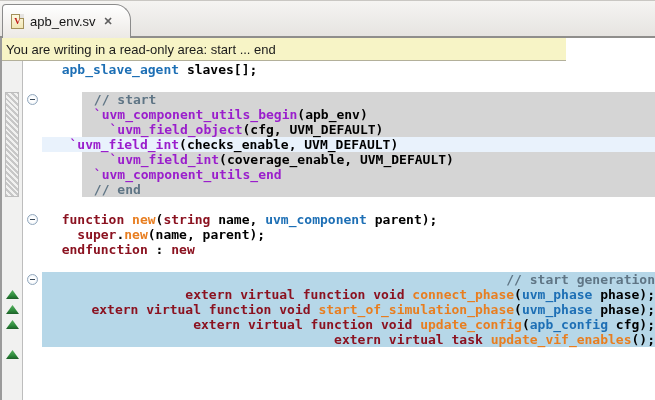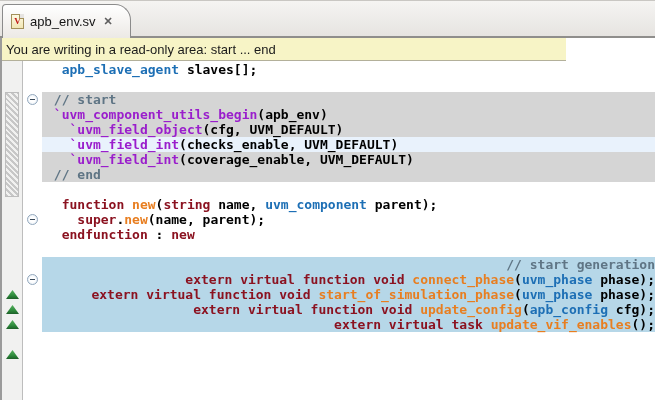--- a/index.html
+++ b/index.html
@@ -55,21 +55,21 @@
     border-radius:50%;background:radial-gradient(#ffffff 40%,#dce7f1);}
   .fold:after{content:"";position:absolute;left:2px;top:4px;width:5px;height:1px;
     background:#3a4a5a;}
 
   .code{position:absolute;left:42px;top:0;width:613px;height:290px;overflow:hidden;
     padding-top:1px;}
   .line{height:15px;line-height:15px;white-space:pre;
     font-family:"DejaVu Sans Mono","Liberation Mono",monospace;
     font-size:13px;font-weight:bold;padding-left:4px;}
   .bg-none{background:transparent;}
-  .bg-gray{background:var(--bg-gray);}
+  .bg-gray{background:var(--bg-gray);margin-left:40px;}
   .bg-blue{background:var(--bg-blue);text-align:right;}
   .bg-hl{background:var(--bg-hl);}
   .tk-kw{color:var(--c-kw);}
   .tk-mc{color:var(--c-mc);}
   .tk-type{color:var(--c-type);}
   .tk-fn{color:var(--c-fn);}
   .tk-cm{color:var(--c-cm);}
   .tk-pl{color:var(--c-pl);}
 </style>
 </head>
@@ -105,20 +105,21 @@
         <span class="fold" style="top: 213px;"></span>
       </div>
     <div class="code" id="code">
         <div class="line bg-none"><span class="tk-pl">  </span><span class="tk-type">apb_slave_agent</span><span class="tk-pl"> slaves[];</span></div>
         <div class="line bg-none"></div>
         <div class="line bg-gray"><span class="tk-cm"> // start</span></div>
         <div class="line bg-gray"><span class="tk-mc"> `uvm_component_utils_begin</span><span class="tk-pl">(apb_env)</span></div>
         <div class="line bg-gray"><span class="tk-mc">   `uvm_field_object</span><span class="tk-pl">(cfg, UVM_DEFAULT)</span></div>
         <div class="line bg-hl"><span class="tk-mc">   `uvm_field_int</span><span class="tk-pl">(checks_enable, UVM_DEFAULT)</span></div>
         <div class="line bg-gray"><span class="tk-mc">   `uvm_field_int</span><span class="tk-pl">(coverage_enable, UVM_DEFAULT)</span></div>
+        <div class="line bg-gray"><span class="tk-mc"> `uvm_component_utils_end</span></div>
         <div class="line bg-gray"><span class="tk-cm"> // end</span></div>
         <div class="line bg-none"></div>
         <div class="line bg-none"><span class="tk-pl">  </span><span class="tk-kw">function</span><span class="tk-pl"> </span><span class="tk-fn">new</span><span class="tk-pl">(</span><span class="tk-kw">string</span><span class="tk-pl"> name, </span><span class="tk-type">uvm_component</span><span class="tk-pl"> parent);</span></div>
         <div class="line bg-none"><span class="tk-pl">    </span><span class="tk-kw">super</span><span class="tk-pl">.</span><span class="tk-fn">new</span><span class="tk-pl">(name, parent);</span></div>
         <div class="line bg-none"><span class="tk-pl">  </span><span class="tk-kw">endfunction</span><span class="tk-pl"> : </span><span class="tk-kw">new</span></div>
         <div class="line bg-none"></div>
         <div class="line bg-blue"><span class="tk-cm">  // start generation</span></div>
         <div class="line bg-blue"><span class="tk-pl">  </span><span class="tk-kw">extern virtual function void</span><span class="tk-pl"> </span><span class="tk-fn">connect_phase</span><span class="tk-pl">(</span><span class="tk-type">uvm_phase</span><span class="tk-pl"> phase);</span></div>
         <div class="line bg-blue"><span class="tk-pl">  </span><span class="tk-kw">extern virtual function void</span><span class="tk-pl"> </span><span class="tk-fn">start_of_simulation_phase</span><span class="tk-pl">(</span><span class="tk-type">uvm_phase</span><span class="tk-pl"> phase);</span></div>
         <div class="line bg-blue"><span class="tk-pl">  </span><span class="tk-kw">extern virtual function void</span><span class="tk-pl"> </span><span class="tk-fn">update_config</span><span class="tk-pl">(</span><span class="tk-type">apb_config</span><span class="tk-pl"> cfg);</span></div>

